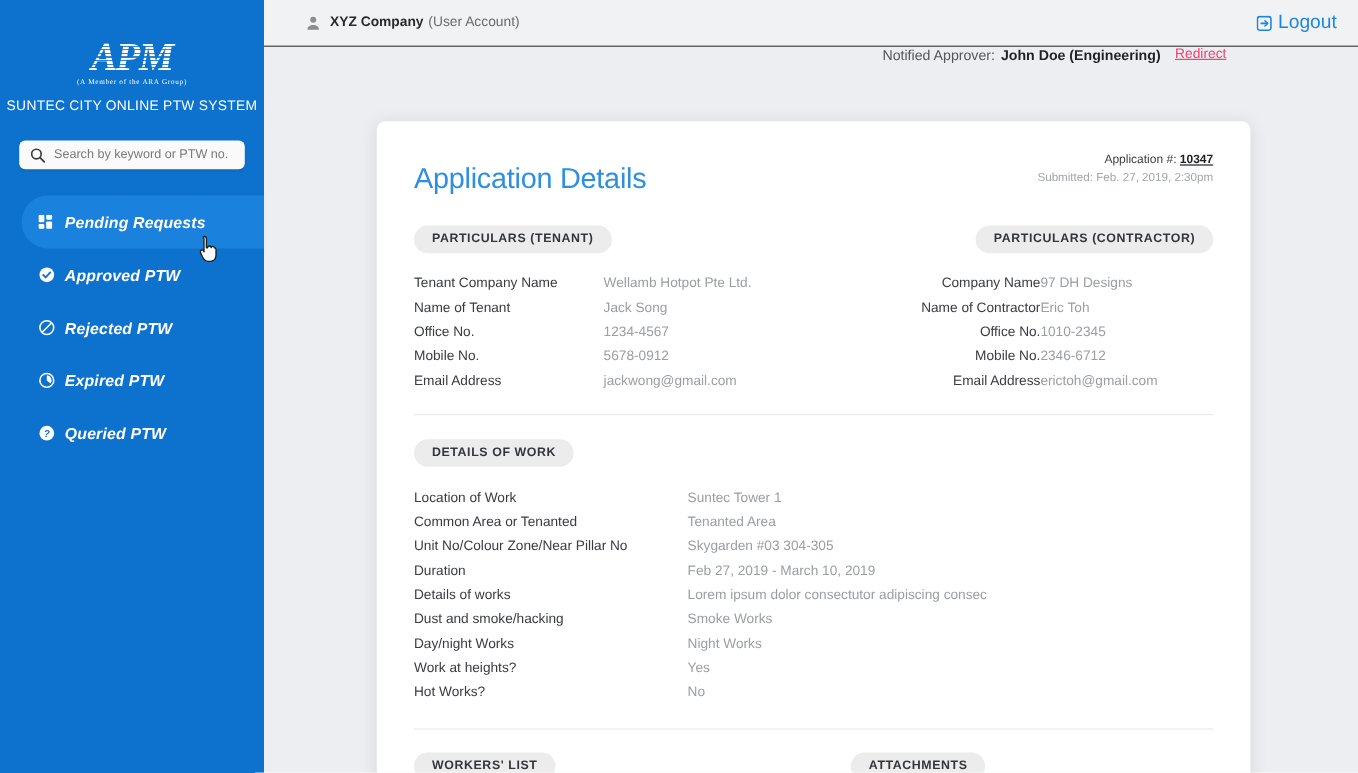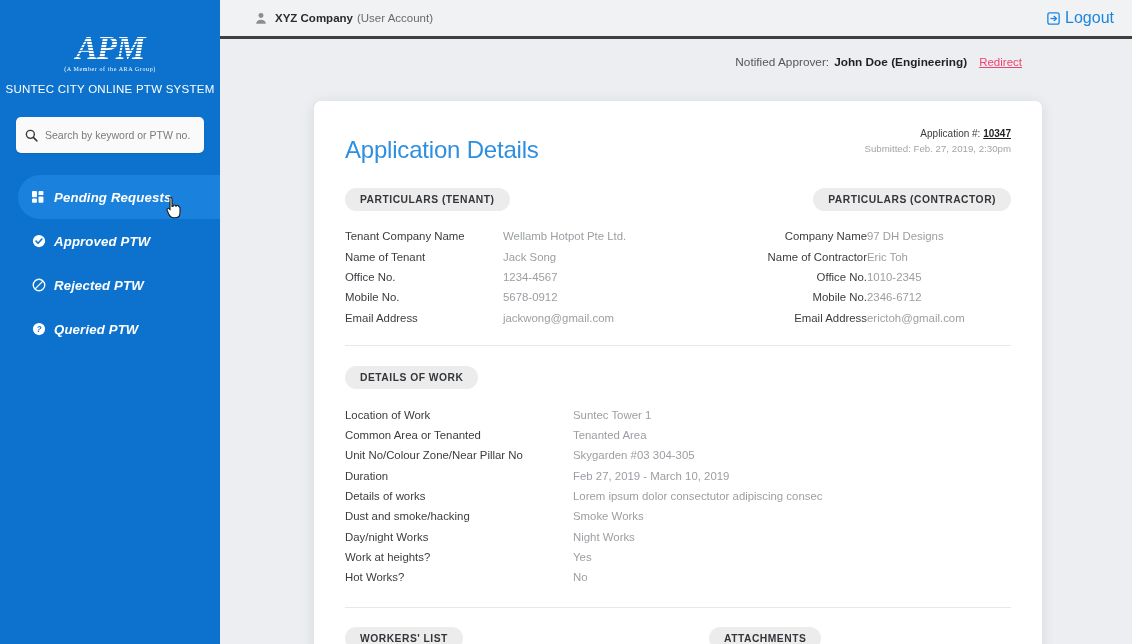--- a/index.html
+++ b/index.html
@@ -54,21 +54,21 @@
     margin-top: 11px;
     text-align: center;
     color: #ffffff;
     font-size: 11.5px;
     letter-spacing: .25px;
     font-weight: 400;
   }
 
   .search-box {
     margin: 22px auto 0;
-    width: 188px; height: 36px;
+    width: 188px; height: 24px;
     background: #fafafa;
     border-radius: 5px;
     display: flex; align-items: center;
     padding: 0 9px;
     box-shadow: 0 1px 2px rgba(0,0,0,.10);
   }
   .search-box .mag { flex: 0 0 auto; margin-right: 7px; display:flex; }
   .search-box input {
     border: none; outline: none; background: transparent;
     font-family: "Liberation Sans", sans-serif;
@@ -110,34 +110,34 @@
   .main {
     flex: 1 1 auto;
     height: 644px;
     background: #eceef1;
     position: relative;
     overflow: hidden;
   }
   .topbar {
     height: 39px;
     background: #f1f2f4;
-    border-bottom: 3px solid #404040;
+    border-bottom: 1px solid #404040;
     display: flex; align-items: center;
     padding: 0 18px 0 35px;
   }
   .topbar .user { display: flex; align-items: center; font-size: 11.5px; color: #3c3c3c; }
   .topbar .user .uname { font-weight: bold; color: #2b2b2b; margin-right: 4px; }
   .topbar .user .uacct { color: #6b6b6b; font-weight: 400; }
   .topbar .spacer { flex: 1 1 auto; }
   .logout { display: flex; align-items: center; color: #1a86de; font-size: 16px; cursor: pointer; }
   .logout .lo-ico { margin-right: 5px; display: flex; }
 
   .approver-row {
     height: 46px;
-    display: flex; align-items: center; justify-content: flex-end;
+    display: flex; align-items: flex-start; justify-content: flex-end;
     padding-right: 110px;
     font-size: 11.8px;
   }
   .approver-label { color: #55575b; margin-right: 5px; }
   .approver-name { color: #1f2124; font-weight: bold; margin-right: 12px; }
   .redirect {
     color: #f2426f;
     text-decoration: underline;
     cursor: pointer;
     font-size: 11.5px;
@@ -250,20 +250,29 @@
       <div class="nav-item">
         <span class="ico">
           <svg width="14" height="14" viewBox="0 0 16 16">
             <circle cx="8" cy="8" r="6.6" fill="none" stroke="#fff" stroke-width="1.5"></circle>
             <line x1="3.6" y1="12.4" x2="12.4" y2="3.6" stroke="#fff" stroke-width="1.5"></line>
           </svg>
         </span>
         <span class="lbl">Rejected PTW</span>
       </div>
 
+      <div class="nav-item">
+        <span class="ico">
+          <svg width="14" height="14" viewBox="0 0 16 16">
+            <circle cx="8" cy="8" r="6.6" fill="none" stroke="#fff" stroke-width="1.5"></circle>
+            <path d="M8 8 L8 3.2 A4.8 4.8 0 0 1 11.6 11 Z" fill="#fff"></path>
+          </svg>
+        </span>
+        <span class="lbl">Expired PTW</span>
+      </div>
 
       <div class="nav-item">
         <span class="ico">
           <svg width="14" height="14" viewBox="0 0 16 16">
             <circle cx="8" cy="8" r="7" fill="#fff"></circle>
             <text x="8" y="11.6" font-size="9.5" font-weight="bold" text-anchor="middle" fill="#0d72cd" font-family="Liberation Sans, sans-serif">?</text>
           </svg>
         </span>
         <span class="lbl">Queried PTW</span>
       </div>

